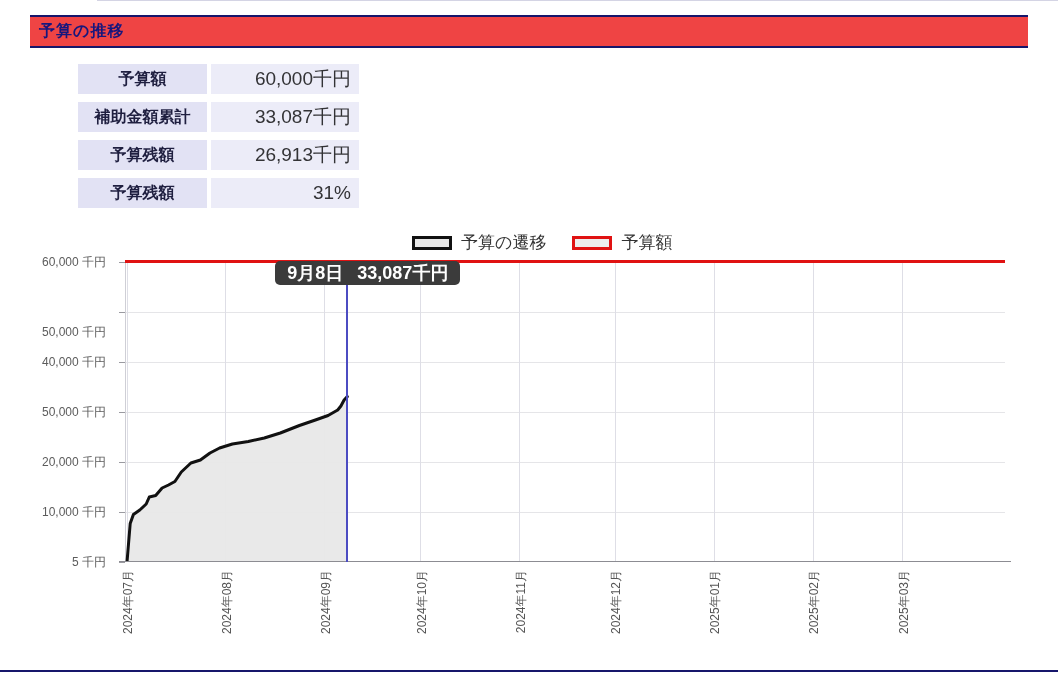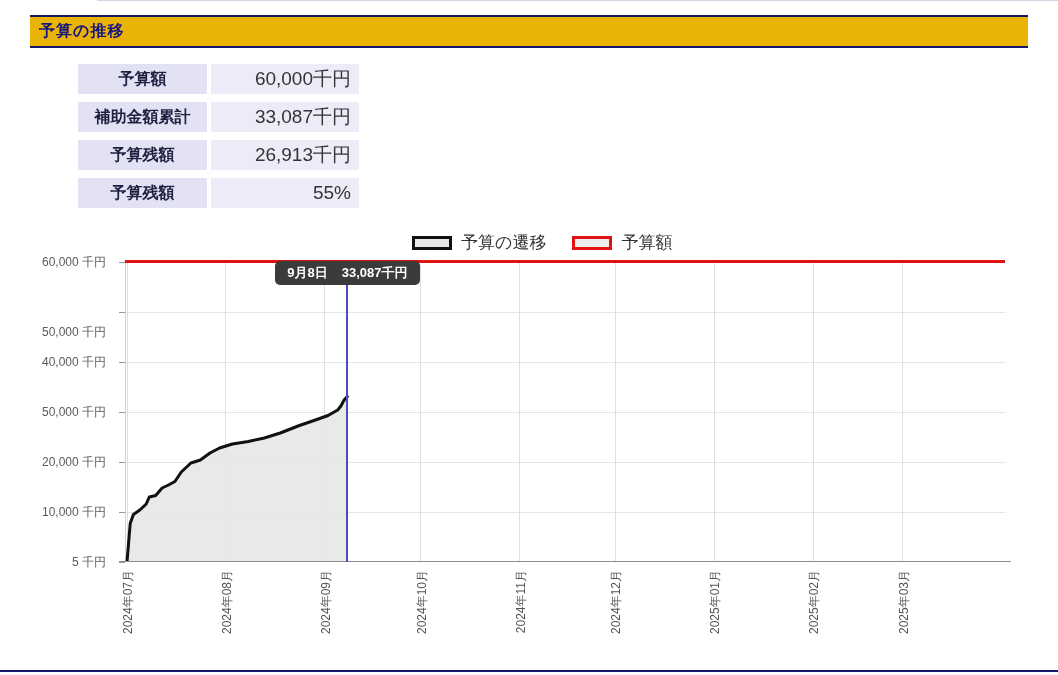--- a/index.html
+++ b/index.html
@@ -5,21 +5,21 @@
   html,body{margin:0;padding:0;}
   body{
     width:1058px;height:675px;position:relative;background:#ffffff;
     font-family:"Liberation Sans","DejaVu Sans",sans-serif;overflow:hidden;
   }
   .top-rule{position:absolute;top:0;left:97px;width:961px;height:1px;background:#d4d4e4;}
   .bottom-rule{position:absolute;top:670px;left:0;width:1058px;height:2px;background:#16166b;}
 
   .title-bar{
     position:absolute;left:30px;top:15px;width:998px;height:33px;box-sizing:border-box;
-    background:#eab308;border-top:2px solid #16166b;border-bottom:2px solid #16166b;
+    background:#ef4444;border-top:2px solid #16166b;border-bottom:2px solid #16166b;
     display:flex;align-items:center;padding-left:9px;
   }
   .title-bar .title-text{font-size:16px;font-weight:bold;color:#16167d;letter-spacing:1px;}
 
   .summary{
     position:absolute;left:78px;top:64px;
     display:grid;grid-template-columns:129px 148px;column-gap:4px;row-gap:8px;
   }
   .sum-label{
     height:30px;background:#e2e2f4;color:#1f1f40;font-weight:bold;font-size:16px;
@@ -45,42 +45,42 @@
   .budget-line{position:absolute;left:0;width:100%;height:3px;z-index:5;}
   .cursor-line{position:absolute;top:0;bottom:0;width:2px;z-index:4;}
 
   .ylabel{position:absolute;left:18px;width:88px;text-align:right;font-size:12px;color:#5c5c5c;z-index:6;}
   .xlabel{
     position:absolute;top:570px;font-size:12px;color:#555;white-space:nowrap;
     transform:rotate(-90deg) translateX(-100%);transform-origin:0 0;z-index:6;
   }
   .tooltip{
     position:absolute;top:261px;height:24px;background:#3b3b3b;border-radius:5px;
-    color:#ffffff;font-weight:bold;font-size:13px;display:flex;align-items:center;
+    color:#ffffff;font-weight:bold;font-size:18px;display:flex;align-items:center;
     padding:0 12px;gap:14px;white-space:nowrap;z-index:10;
   }
 </style>
 </head>
 <body>
 
 <div class="top-rule"></div>
 
 <div class="title-bar">
   <span class="title-text">予算の推移</span>
 </div>
 
 <div class="summary" id="summary">
     <div class="sum-label">予算額</div>
     <div class="sum-value">60,000千円</div>
     <div class="sum-label">補助金額累計</div>
     <div class="sum-value">33,087千円</div>
     <div class="sum-label">予算残額</div>
     <div class="sum-value">26,913千円</div>
     <div class="sum-label">予算残額</div>
-    <div class="sum-value">55%</div>
+    <div class="sum-value">31%</div>
   </div>
 
 <div class="chart" id="chart">
   <div class="legend" id="legend">
       <div class="legend-item">
         <span class="legend-swatch" style="border-color: rgb(17, 17, 17); background: rgb(232, 232, 232);"></span>
         <span>予算の遷移</span>
       </div>
       <div class="legend-item">
         <span class="legend-swatch" style="border-color: rgb(224, 18, 18); background: rgb(237, 237, 237);"></span>

